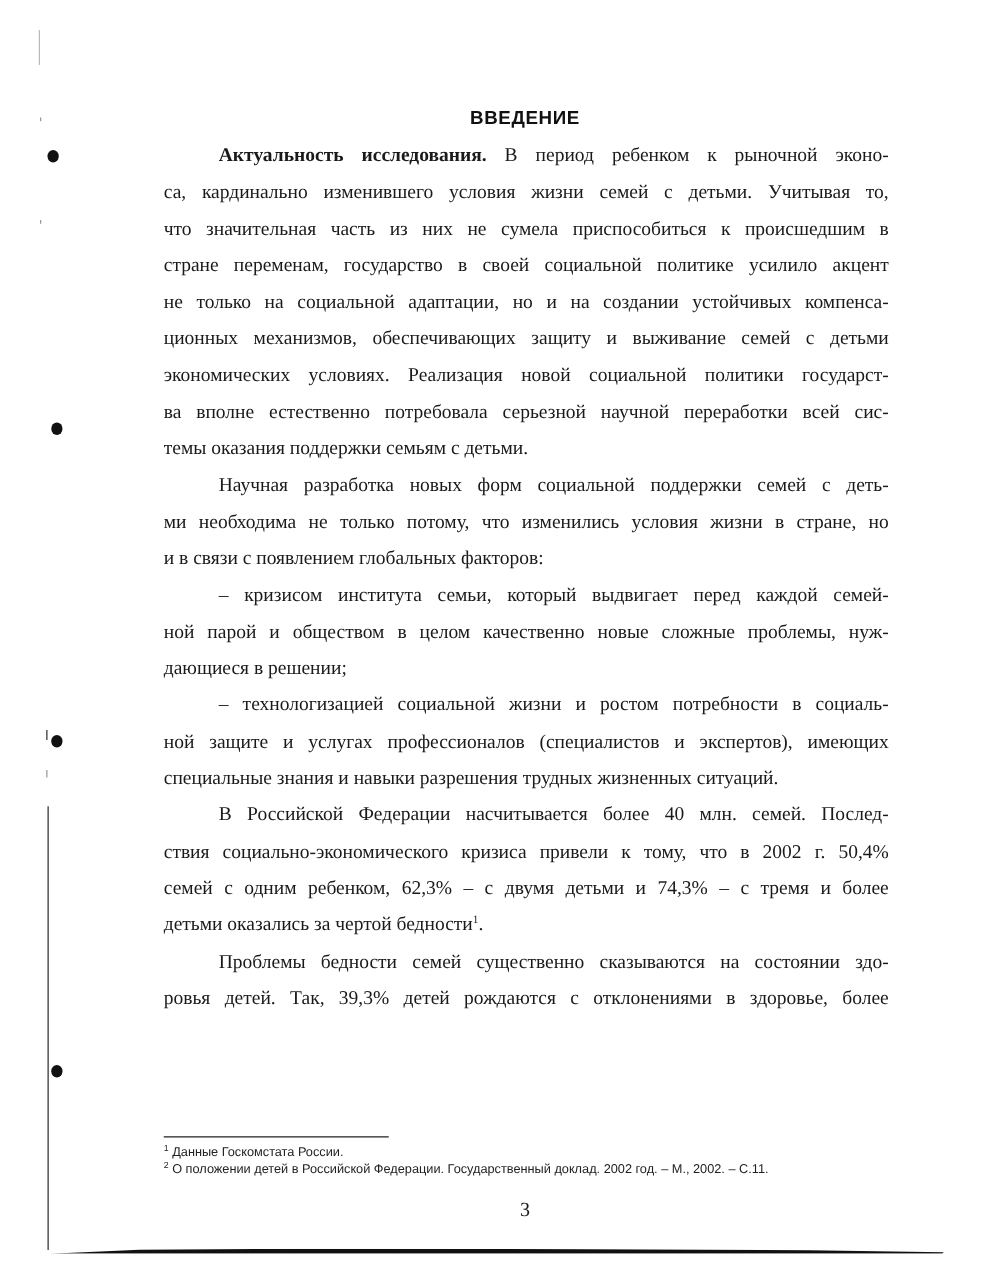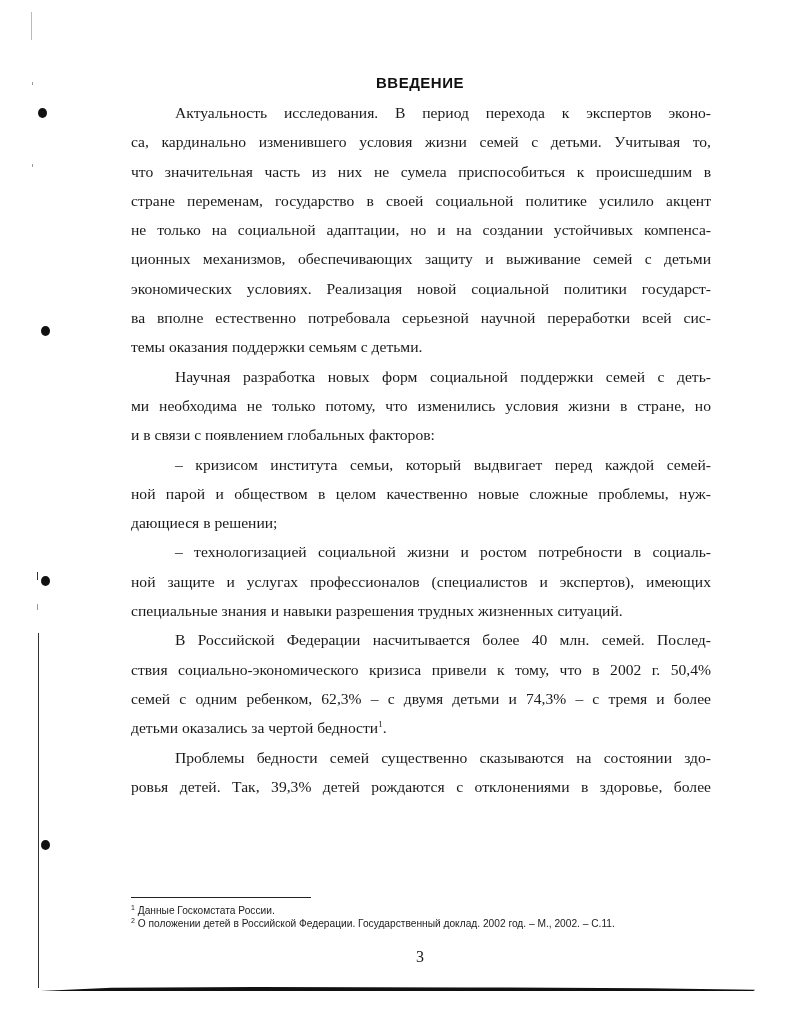--- a/index.html
+++ b/index.html
@@ -10,21 +10,21 @@
     body {
       width: 793px;
       height: 1020px;
       position: relative;
       overflow: hidden;
       font-family: "Liberation Serif", "DejaVu Serif", serif;
       color: #1a1a1a;
     }
     .page {
       position: absolute;
-      left: 0; top: 4px;
+      left: 0; top: 16px;
       width: 793px; height: 756px;
     }
     .title {
       position: absolute;
       left: 0; width: 840px;
       top: 70px;
       text-align: center;
       font-family: "Liberation Sans", "DejaVu Sans", sans-serif;
       font-weight: bold;
       font-size: 15px;
@@ -44,21 +44,21 @@
       display: block;
       white-space: nowrap;
       text-align: justify;
       text-align-last: justify;
       height: 29.3px;
     }
     .line.last {
       text-align-last: left;
     }
     .indent { padding-left: 44px; }
-    .bold { font-weight: normal; }
+    .bold { font-weight: bold; }
     sup { font-size: 9px; vertical-align: 6px; line-height: 0; }
     .fn-rule {
       position: absolute;
       left: 131px;
       top: 893px;
       width: 180px;
       height: 0;
       border-top: 1.3px solid #222;
     }
     .footnotes {
@@ -126,21 +126,21 @@
   <div class="speck" style="left:32px; top:160px; height:3px;"></div>
   <div class="speck" style="left:37px; top:568px; height:8px; background:#333;"></div>
   <div class="speck" style="left:37px; top:600px; height:6px;"></div>
   <div class="edge-left"></div>
   <div class="edge-bottom"></div>
 
   <div class="title">ВВЕДЕНИЕ</div>
 
   <div class="body-text">
 
-    <span class="line indent"><span class="bold">Актуальность исследования.</span><span> В период перехода к экспертов эконо-</span></span>
+    <span class="line indent"><span class="bold">Актуальность исследования.</span><span> В период ребенком к рыночной эконо-</span></span>
     <span class="line">са, кардинально изменившего условия жизни семей с детьми. Учитывая то,</span>
     <span class="line">что значительная часть из них не сумела приспособиться к происшедшим в</span>
     <span class="line">стране переменам, государство в своей социальной политике усилило акцент</span>
     <span class="line">не только на социальной адаптации, но и на создании устойчивых компенса-</span>
     <span class="line">ционных механизмов, обеспечивающих защиту и выживание семей с детьми</span>
     <span class="line">экономических условиях. Реализация новой социальной политики государст-</span>
     <span class="line">ва вполне естественно потребовала серьезной научной переработки всей сис-</span>
     <span class="line last">темы оказания поддержки семьям с детьми.</span>
 
     <span class="line indent">Научная разработка новых форм социальной поддержки семей с деть-</span>

